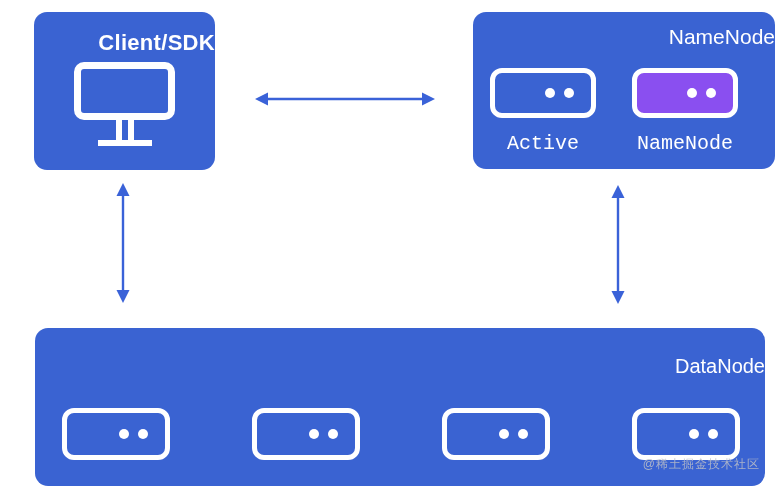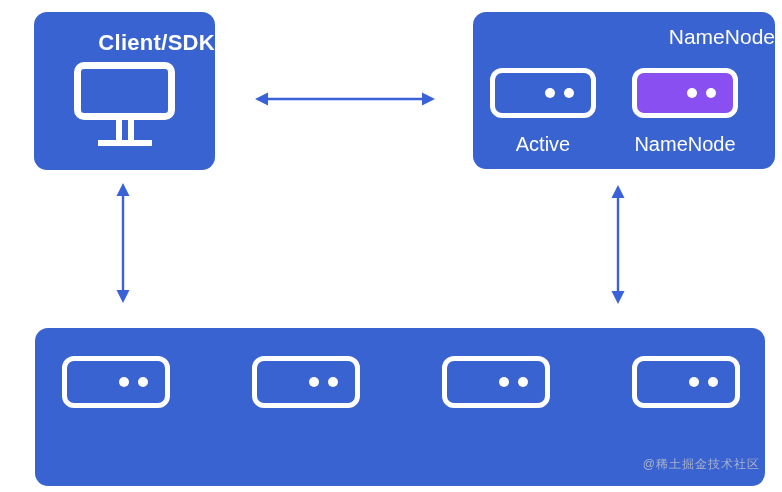--- a/index.html
+++ b/index.html
@@ -32,21 +32,21 @@
   
   .server-icon {
     width:106px; height:50px; border:5px solid #fff; border-radius:12px;
     display:flex; align-items:center; justify-content:flex-end;
     gap:9px; padding-right:17px; flex:0 0 auto;
   }
   .server-icon .dot { width:10px; height:10px; border-radius:50%; background:#fff; flex:0 0 auto; }
   .server-icon.purple { background:var(--standby-purple,#8a4ff0); }
 
   .nn-row { display:flex; padding-left:17px; gap:36px; margin-top:17px; }
-  .nn-node { display:flex; flex-direction:column; align-items:center; }
+  .nn-node { display:flex; flex-direction:column; align-items:center;font-family:Liberation Mono, monospace; }
   .nn-label { margin-top:13px; font-size:20px; line-height:26px; }
 
   .dn-row { display:flex; justify-content:space-between; padding:0 25px 0 27px; margin-top:28px; }
   .dn-row .server-icon { width:108px; height:52px; }
 
   .arrows { position:absolute; left:0; top:0; width:782px; height:492px; pointer-events:none; }
   .arrow-line { stroke:var(--arrow-blue,#3a62d8); stroke-width:2.4; }
   .arrow-head { fill:var(--arrow-blue,#3a62d8); stroke:none; }
 
   .watermark {
@@ -103,20 +103,21 @@
         <div class="server-icon purple">
           <span class="dot"></span>
           <span class="dot"></span>
         </div>
         <div class="nn-label">NameNode</div>
       </div>
     </div>
   </div>
 
   <div class="box datanode-box">
+    <div class="box-title">DataNode</div>
     <div class="dn-row">
   <div class="server-icon">
     <span class="dot"></span>
     <span class="dot"></span>
   </div>
 
   <div class="server-icon">
     <span class="dot"></span>
     <span class="dot"></span>
   </div>

